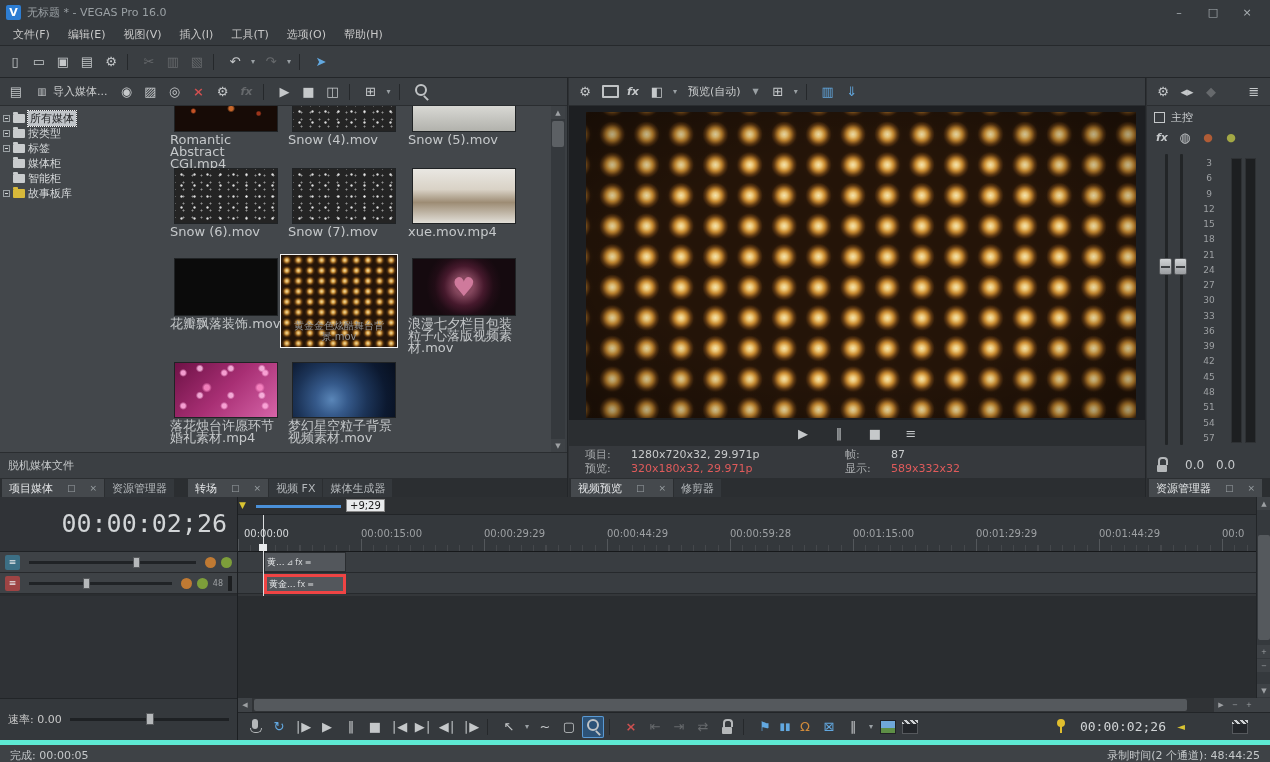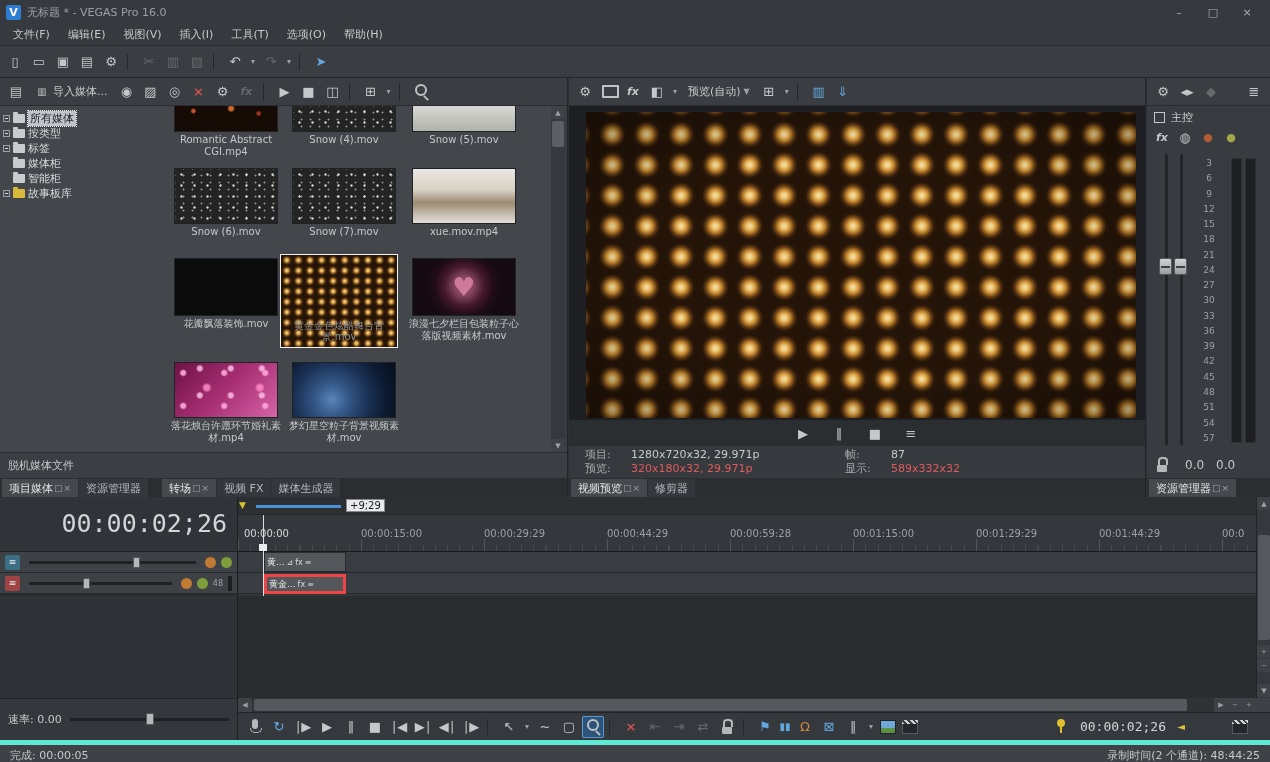--- a/index.html
+++ b/index.html
@@ -61,37 +61,37 @@
 
   
   .panel{position:absolute;top:78px;height:419px}
   .media-panel{left:0;width:568px;background:#3b3f43;border-right:1px solid #232629}
   .preview-panel{left:569px;width:577px;background:#33373b;border-right:1px solid #232629}
   .master-panel{left:1147px;width:123px;background:#383c40}
   .ptb{position:absolute;left:0;top:0;right:0;height:28px;background:#3a3e42;border-bottom:1px solid #2a2d30;
        display:flex;align-items:center;padding:0 5px;gap:2px}
   .tbgroup{display:inline-flex;align-items:center;gap:2px}
   .import-btn{display:flex;align-items:center;gap:4px;padding:2px 6px;color:#c8cacb}
-  .qbtn{display:flex;align-items:center;gap:3px;padding:2px 6px;color:#c8cacb}
+  .qbtn{display:flex;align-items:center;gap:12px;padding:2px 6px;color:#c8cacb}
   .dda{font-size:8px;color:#9aa0a4}
 
   
   .tree{position:absolute;left:0;top:28px;width:112px;bottom:45px;background:#43474b;padding-top:5px;overflow:hidden}
   .treeitem{display:flex;align-items:center;height:15px;padding-left:3px;gap:3px;color:#d5d8da}
   .expbox{width:7px;height:7px;border:1px solid #9aa0a4;position:relative;visibility:hidden;flex:none}
   .treeitem.exp .expbox{visibility:visible}
   .expbox::before{content:"";position:absolute;left:1px;top:2px;width:3px;height:1px;background:#d5d8da}
   .folder16{width:12px;height:9px;background:#c9ccce;border-radius:1px;position:relative;flex:none}
   .folder16::before{content:"";position:absolute;top:-2px;left:0;width:5px;height:2px;background:#c9ccce;border-radius:1px 1px 0 0}
   .treeitem.yel .folder16,.treeitem.yel .folder16::before{background:#d8b93a}
   .treeitem.sel .tlabel{background:#c0c4c8;color:#1d1f21;outline:1px dotted #f0f0f0;padding:0 2px}
   .thumbs{position:absolute;left:112px;top:28px;right:16px;bottom:45px;background:#43474b;overflow:hidden}
   .titem{position:absolute;display:flex;flex-direction:column;align-items:center;gap:2px}
   .tpic{width:104px;height:56px;border:1px solid #202325;position:relative}
-  .tcap{font-size:10px;line-height:12px;color:#c5c8ca;text-align:center;width:112px}
+  .tcap{font-size:13px;line-height:12px;color:#c5c8ca;text-align:left;width:112px}
   .t1{left:58px;top:0}.t2{left:176px;top:0}.t3{left:296px;top:0}
   .t1 .tpic,.t2 .tpic,.t3 .tpic{height:26px;border-top:none}
   .t4{left:58px;top:62px}.t5{left:176px;top:62px}.t6{left:296px;top:62px}
   .t7{left:58px;top:152px}.t7 .tpic{height:58px}
   .t9{left:296px;top:152px}.t9 .tpic{height:58px}
   .t10{left:58px;top:256px}.t11{left:176px;top:256px}
   .t8{left:168px;top:148px}
   .t8 .tpic{width:118px;height:94px;border:1px solid #f2f2f2}
   .tcap8{position:absolute;bottom:5px;left:3px;right:3px;font-size:10px;line-height:11px;
          color:#8f9294;text-align:center}
@@ -122,21 +122,21 @@
   .sarrow{position:absolute;left:0;width:14px;height:13px;display:flex;align-items:center;justify-content:center;
           font-size:7px;color:#9da0a3;background:#3e4246}
   .sarrow.top{top:0}.sarrow.bot{bottom:0}
   .vsb-thumb{position:absolute;left:1px;top:15px;width:12px;height:26px;background:#5c6064;border-radius:2px}
   .offline{position:absolute;left:0;right:0;bottom:19px;height:26px;background:#3b3f43;border-top:1px solid #2a2d30;
            display:flex;align-items:center;padding-left:8px;color:#c5c8ca}
 
   
   .tabbar{position:absolute;left:0;right:0;bottom:0;height:19px;background:#2b2e31;
           display:flex;align-items:flex-end;gap:1px;padding:0 2px}
-  .tab{height:18px;display:flex;align-items:center;padding:0 7px;gap:1px;background:#34383c;color:#b4b8bb}
+  .tab{height:18px;display:flex;align-items:center;padding:0 7px;gap:14px;background:#34383c;color:#b4b8bb}
   .tab.active{background:#45494d;color:#e2e4e6}
   .tctl{font-size:9px;color:#9aa0a4}
   .tabgap{width:12px}
 
   
   .stage{position:absolute;left:0;top:28px;right:0;height:314px;background:#1d1f22}
   .canvas{position:absolute;left:17px;top:6px;width:550px;height:306px}
   .gold{background-color:#241408;
         background-image:radial-gradient(circle,rgba(255,238,185,.95) 0,rgba(252,214,130,.92) 3px,
         rgba(232,162,58,.85) 6px,rgba(150,92,28,.5) 10px,rgba(60,34,10,.15) 13px,rgba(36,20,8,0) 16px);

